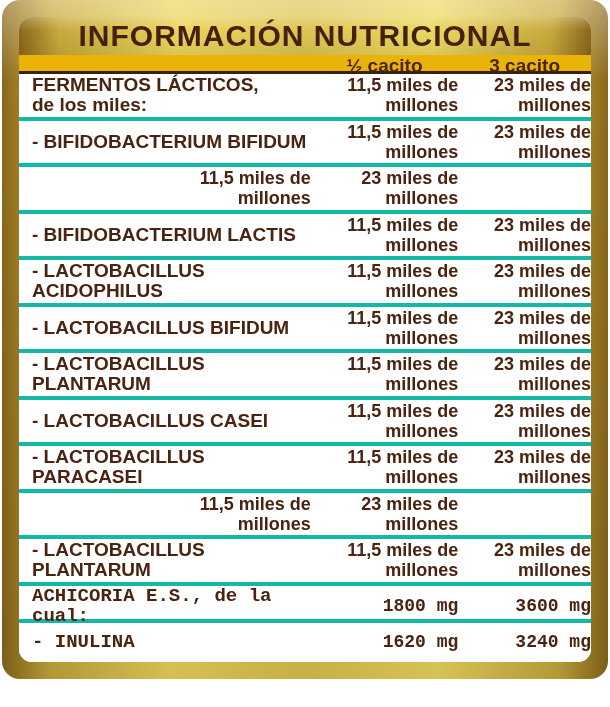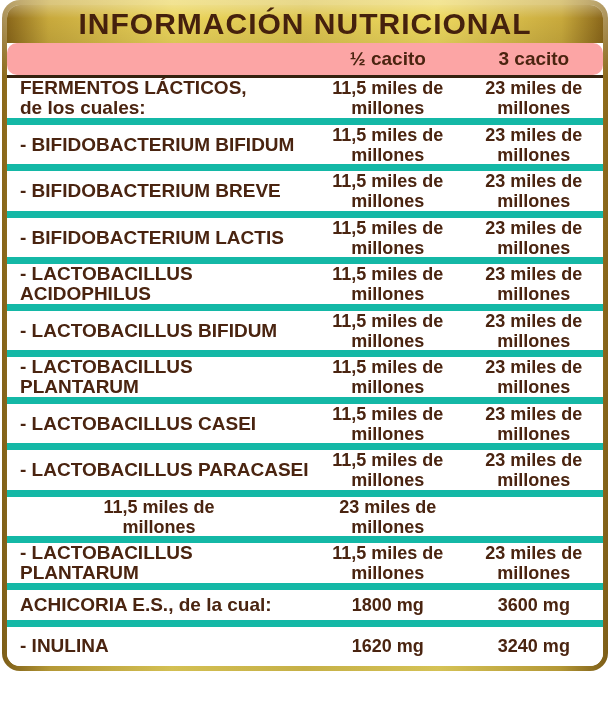--- a/index.html
+++ b/index.html
@@ -6,21 +6,21 @@
   html, body {
     margin: 0; padding: 0;
     width: 610px; height: 707px;
     background: #ffffff;
     font-family: "Liberation Sans", "DejaVu Sans", sans-serif;
   }
   .nutrition-label {
     width: 606px;
     margin: 0 auto;
     border-radius: 18px;
-    padding: 5px;
+    padding: 17px;
     background:
       linear-gradient(180deg, rgba(255,255,255,0.35) 0%, rgba(255,255,255,0) 12%, rgba(0,0,0,0.10) 100%),
       linear-gradient(90deg, #8A671A 0%, #C8A93C 8%, #EBD55C 28%, #DCC44F 50%, #EDD85F 72%, #C8A93C 92%, #8A671A 100%);
   }
   .label-inner {
     border-radius: 13px;
     overflow: hidden;
     background: #ffffff;
   }
   .title-band {
@@ -39,48 +39,47 @@
     letter-spacing: 1px;
     color: #45210D;
     white-space: nowrap;
   }
   .grid-cols {
     display: grid;
     grid-template-columns: 51% 25.8% 23.2%;
     align-items: center;
   }
   .subheader {
-    height: 32px;
-    background: #fca5a5;
+    height: 16px;
+    background: #eab308;
     color: #4A2410;
     font-size: 19px;
     font-weight: bold;
-    border-radius: 10px;
   }
   .subheader .colhead { text-align: center; }
   .dark-divider {
     height: 3px;
     background: #35220F;
   }
   .rows { background: #ffffff; }
   .row {
-    border-bottom: 7px solid #14b8a6;
+    border-bottom: 4px solid #14b8a6;
     color: #4A2410;
     font-weight: bold;
   }
   .row.tall { height: 46.5px; }
-  .row.short { height: 37px; }
+  .row.short { height: 37px; font-family: Liberation Mono, monospace; }
   .row:last-child { border-bottom: none; height: 39px; border-radius: 12px; }
   .cell.name {
     padding-left: 13px;
     font-size: 19px;
     line-height: 20px;
   }
   .cell.val {
-    text-align: center;
+    text-align: right;
     font-size: 18px;
     line-height: 20px;
   }
   .cell .line { display: block; }
 </style>
 </head>
 <body>
 
 <div class="nutrition-label">
   <div class="label-inner">
@@ -94,21 +93,21 @@
       <div class="colhead">½ cacito</div>
       <div class="colhead">3 cacito</div>
     </div>
 
     <div class="dark-divider"></div>
 
     <div class="rows" id="rows">
   <div class="row grid-cols tall">
     <div class="cell name">
             <span class="line">FERMENTOS LÁCTICOS,</span>
-            <span class="line">de los cuales:</span>
+            <span class="line">de los miles:</span>
           </div>
     <div class="cell val">
             <span class="line">11,5 miles de</span>
             <span class="line">millones</span>
           </div>
     <div class="cell val">
             <span class="line">23 miles de</span>
             <span class="line">millones</span>
           </div>
   </div>
@@ -121,23 +120,20 @@
             <span class="line">11,5 miles de</span>
             <span class="line">millones</span>
           </div>
     <div class="cell val">
             <span class="line">23 miles de</span>
             <span class="line">millones</span>
           </div>
   </div>
 
   <div class="row grid-cols tall">
-    <div class="cell name">
-            <span class="line">- BIFIDOBACTERIUM BREVE</span>
-          </div>
     <div class="cell val">
             <span class="line">11,5 miles de</span>
             <span class="line">millones</span>
           </div>
     <div class="cell val">
             <span class="line">23 miles de</span>
             <span class="line">millones</span>
           </div>
   </div>
 

